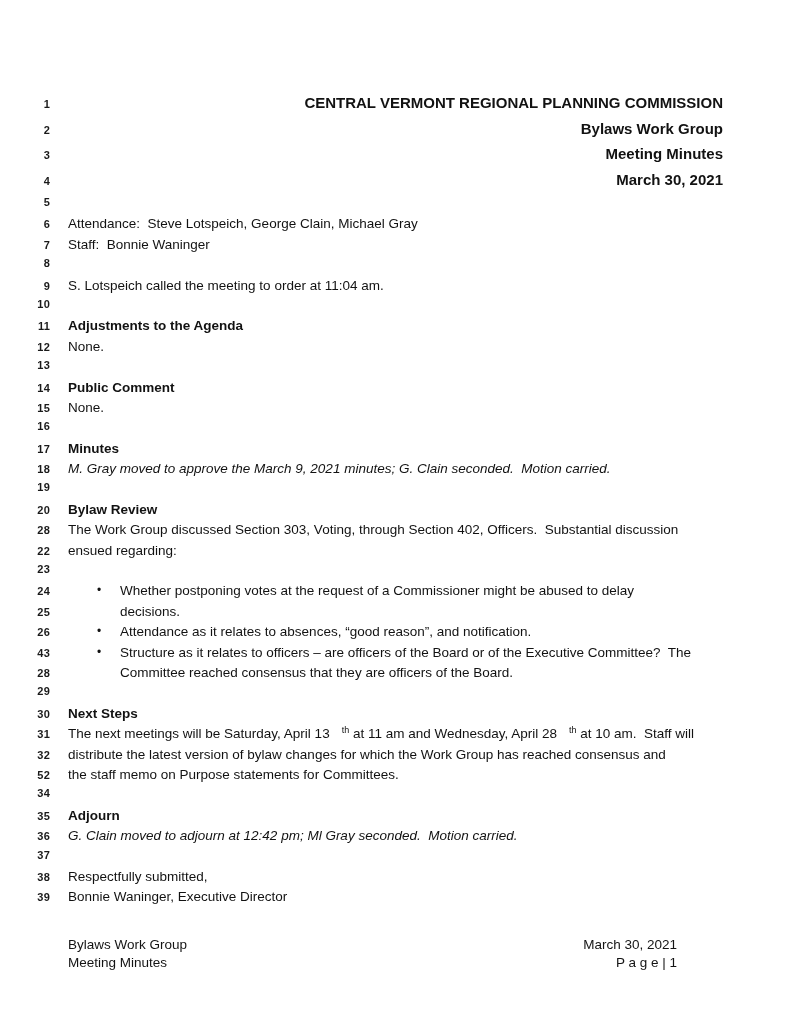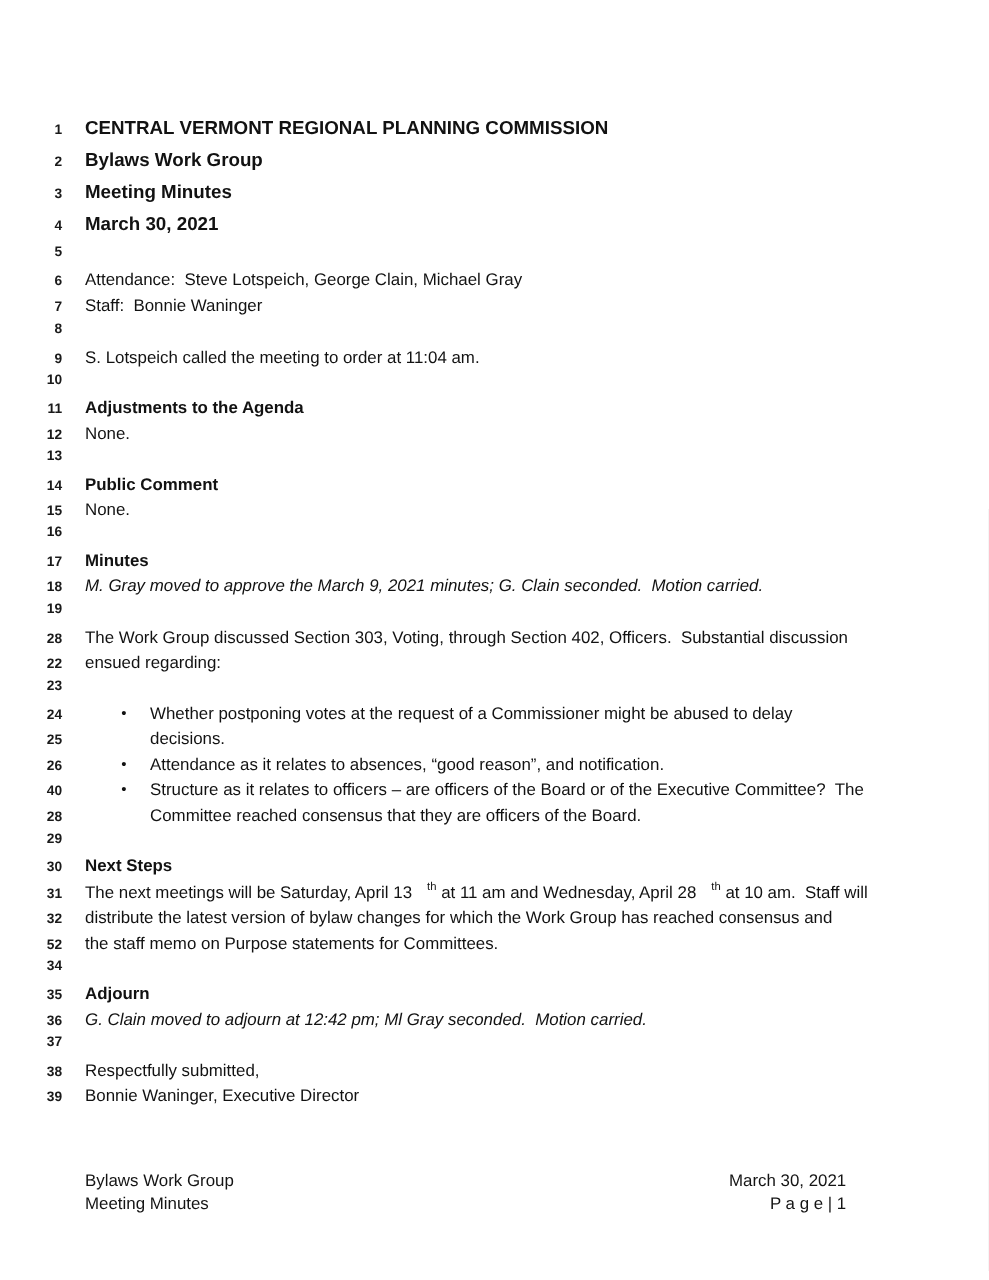--- a/index.html
+++ b/index.html
@@ -35,21 +35,21 @@
     position:relative;
     margin-left:18px;
     width:655px;
     font-size:13.5px;
     white-space:pre;
     color:#121212;
   }
   .line.title-row .ltext{
     font-weight:bold;
     font-size:15px;
-    text-align:left;
+    text-align:right;
     white-space:normal;
   }
   .line.heading .ltext{font-weight:bold;}
   .line.italic .ltext{font-style:italic;}
   .line.bullet .ltext{padding-left:52px;width:603px;}
   .line.bullet2 .ltext{padding-left:52px;width:603px;}
   .bmark{
     position:absolute;
     left:29px; top:0;
     font-size:12px;
@@ -149,20 +149,24 @@
         <span class="ltext">Minutes</span>
       </div>
       <div class="line italic">
         <span class="lnum">18</span>
         <span class="ltext">M. Gray moved to approve the March 9, 2021 minutes; G. Clain seconded.  Motion carried.</span>
       </div>
       <div class="line blank">
         <span class="lnum">19</span>
         <span class="ltext"></span>
       </div>
+      <div class="line heading">
+        <span class="lnum">20</span>
+        <span class="ltext">Bylaw Review</span>
+      </div>
       <div class="line body">
         <span class="lnum">28</span>
         <span class="ltext">The Work Group discussed Section 303, Voting, through Section 402, Officers.  Substantial discussion</span>
       </div>
       <div class="line body">
         <span class="lnum">22</span>
         <span class="ltext">ensued regarding:</span>
       </div>
       <div class="line blank">
         <span class="lnum">23</span>
@@ -174,21 +178,21 @@
       </div>
       <div class="line bullet2">
         <span class="lnum">25</span>
         <span class="ltext">decisions.</span>
       </div>
       <div class="line bullet">
         <span class="lnum">26</span>
         <span class="ltext"><span class="bmark">•</span>Attendance as it relates to absences, “good reason”, and notification.</span>
       </div>
       <div class="line bullet">
-        <span class="lnum">40</span>
+        <span class="lnum">43</span>
         <span class="ltext"><span class="bmark">•</span>Structure as it relates to officers – are officers of the Board or of the Executive Committee?  The</span>
       </div>
       <div class="line bullet2">
         <span class="lnum">28</span>
         <span class="ltext">Committee reached consensus that they are officers of the Board.</span>
       </div>
       <div class="line blank">
         <span class="lnum">29</span>
         <span class="ltext"></span>
       </div>

